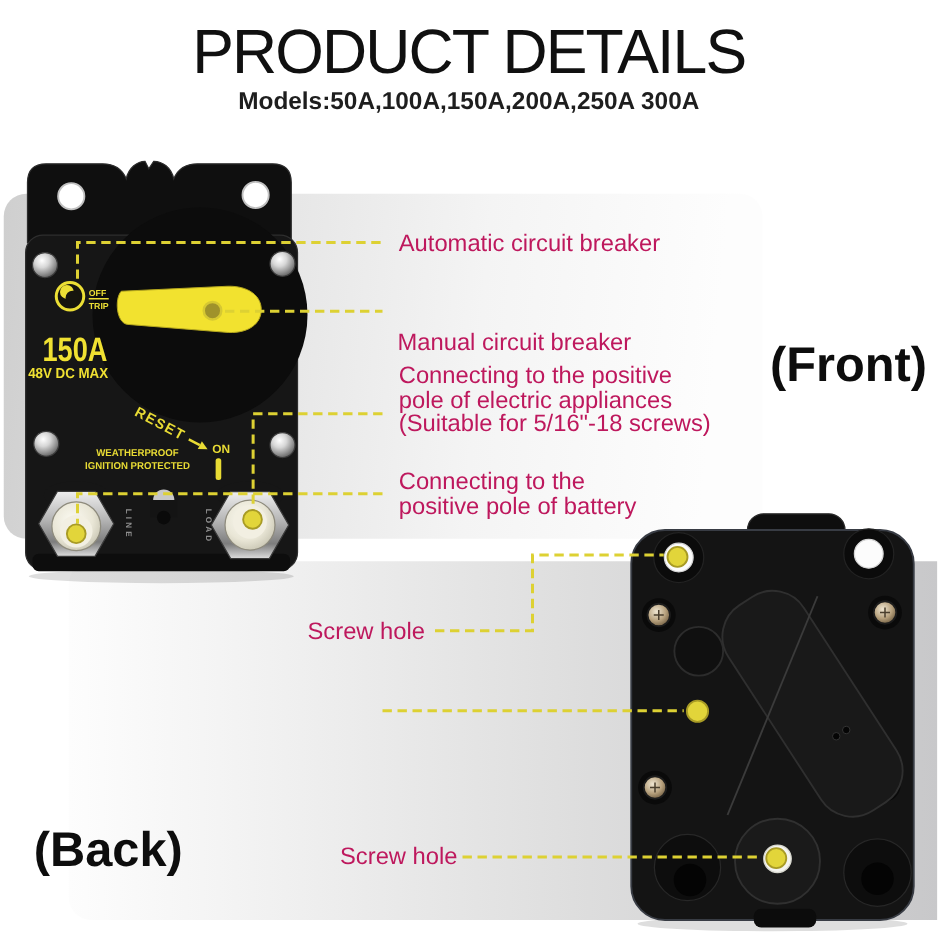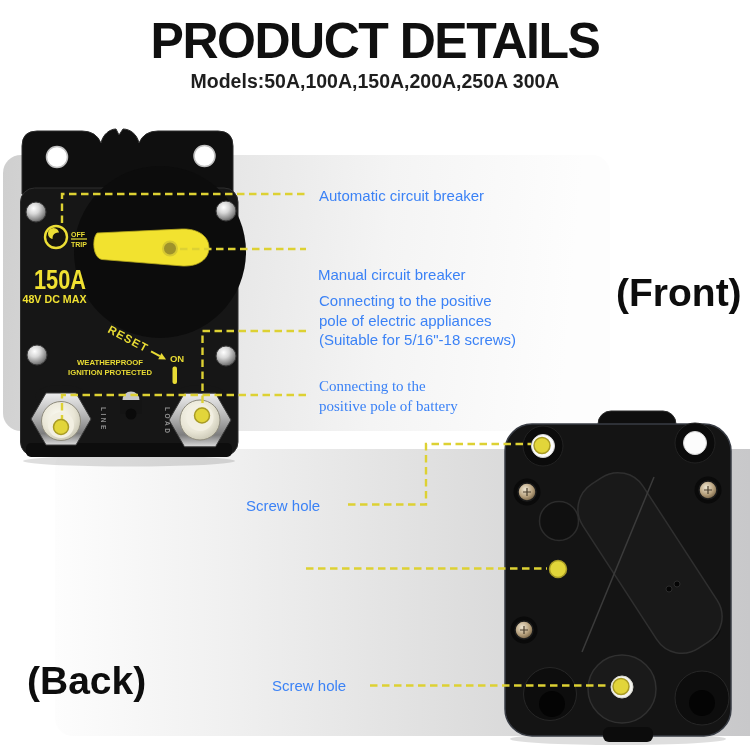--- a/index.html
+++ b/index.html
@@ -5,24 +5,24 @@
   html,body{margin:0;padding:0;background:#ffffff;}
   #stage{position:relative;width:750px;height:750px;overflow:hidden;background:#ffffff;
          font-family:"Liberation Sans",sans-serif;}
   .band{position:absolute;}
   #band-top{left:3px;top:155px;width:607px;height:276px;border-radius:18px;
     background:linear-gradient(95deg,#cfcfcf 0%,#e2e2e2 28%,#f4f4f4 62%,#fdfdfd 92%);}
   #band-bottom{left:55px;top:449px;width:695px;height:287px;border-radius:18px 0 0 18px;
     background:linear-gradient(to right,#fdfdfd 0%,#f0f0f0 25%,#dedede 58%,#c8c8ca 100%);}
   #art{position:absolute;left:0;top:0;}
   .hdr{position:absolute;left:0;right:0;text-align:center;color:#101010;font-weight:bold;}
-  #title{top:16px;font-size:50px;font-weight:bold;letter-spacing:-1.5px;line-height:1;}
+  #title{top:16px;font-size:50px;font-weight:normal;letter-spacing:-1.5px;line-height:1;}
   #sub1{top:70px;font-size:19.5px;color:#1e1e1e;}
   #sub2{top:92px;font-size:19.5px;color:#1e1e1e;}
-  .co-label{position:absolute;font-size:15px;line-height:19.5px;color:#3b82f6;white-space:nowrap;}
+  .co-label{position:absolute;font-size:19px;line-height:19.5px;color:#be185d;white-space:nowrap;}
   .caption{position:absolute;font-size:39px;font-weight:bold;color:#0d0d0d;white-space:nowrap;}
   svg text{font-family:"Liberation Sans",sans-serif;font-weight:bold;}
 </style>
 </head>
 <body>
 
 <div id="stage">
 
   <div class="band" id="band-top"></div>
   <div class="band" id="band-bottom"></div>
@@ -180,21 +180,21 @@
   <div class="hdr" id="title">PRODUCT DETAILS</div>
   <div class="hdr" id="sub1">Models:50A,100A,150A,200A,250A 300A</div>
 
   <div class="co-label" style="left:319px;top:186px;">Automatic circuit breaker</div>
   <div class="co-label" style="left:318px;top:240px;margin-top:25px;">Manual circuit breaker</div>
   <div class="co-label" style="left:319px;top:291px;">
     <div>Connecting to the positive</div>
     <div>pole of electric appliances</div>
     <div>(Suitable for 5/16"-18 screws)</div>
   </div>
-  <div class="co-label" style="left:319px;top:376px;line-height:20px;font-family:Liberation Serif, serif;">
+  <div class="co-label" style="left:319px;top:376px;line-height:20px;">
     <div>Connecting to the</div>
     <div>positive pole of battery</div>
   </div>
   <div class="caption" style="left:616px;top:271px;">(Front)</div>
 
   <div class="co-label" style="left:246px;top:496px;">Screw hole</div>
   <div class="caption" style="left:27px;top:659px;">(Back)</div>
   <div class="co-label" style="left:272px;top:676px;">Screw hole</div>
 
 </div>

